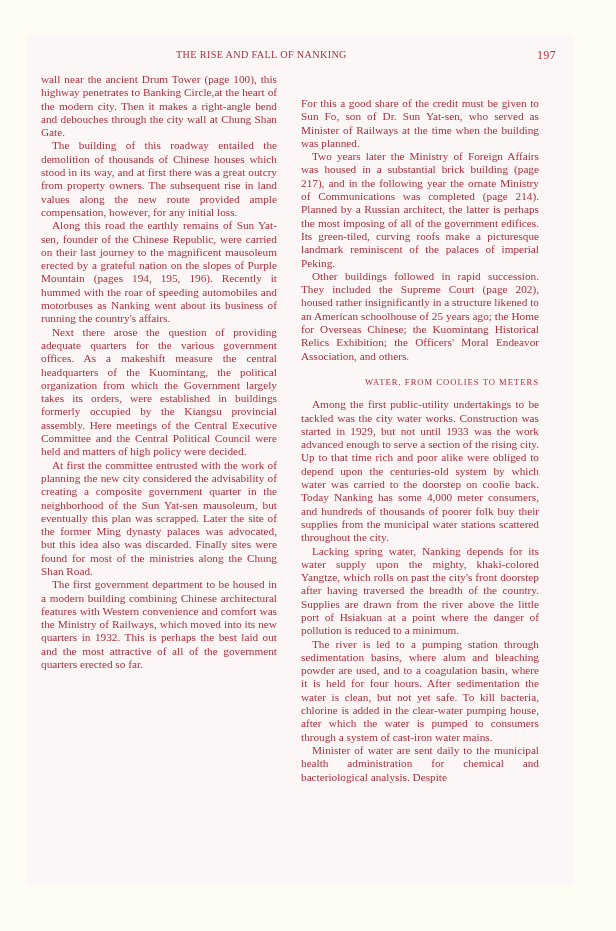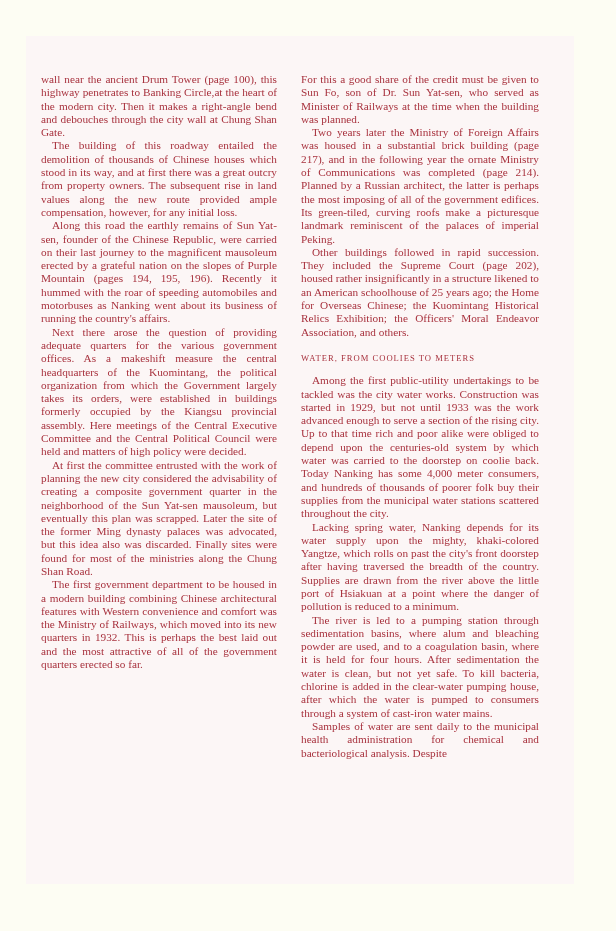--- a/index.html
+++ b/index.html
@@ -36,50 +36,54 @@
     .col {
       position: absolute;
       top: 37px;
       width: 236px;
       font-size: 11.25px;
       line-height: 13.3px;
       text-align: justify;
       hyphens: manual;
     }
     .col.left { left: 15px; }
-    .col.right { left: 275px; width: 238px; }
+    .col.right { left: 275px; width: 238px; margin-top: 24px; }
     .col p { margin: 0; text-indent: 0; }
     .col p.indent { text-indent: 11px; }
     .col p.noindent { text-indent: 0; }
     .col h3 {
       margin: 13px 0 9px 0;
       font-weight: normal;
       font-size: 8.6px;
       letter-spacing: 1px;
-      text-align: left;
+      text-align: right;
       text-transform: uppercase;
     }
   </style>
 </head>
 <body>
 
 <div class="page">
+  <div class="running-head">
+    <span class="title">THE RISE AND FALL OF NANKING</span>
+    <span class="folio">197</span>
+  </div>
 
   <div class="col left">
     <p class="noindent">wall near the ancient Drum Tower (page 100), this highway penetrates to Banking Circle,at the heart of the modern city. Then it makes a right-angle bend and debouches through the city wall at Chung Shan Gate.</p>
     <p class="indent">The building of this roadway entailed the demolition of thousands of Chinese houses which stood in its way, and at first there was a great outcry from property owners. The subsequent rise in land values along the new route provided ample compensation, however, for any initial loss.</p>
     <p class="indent">Along this road the earthly remains of Sun Yat-sen, founder of the Chinese Republic, were carried on their last journey to the magnificent mausoleum erected by a grateful nation on the slopes of Purple Mountain (pages 194, 195, 196). Recently it hummed with the roar of speeding automobiles and motorbuses as Nanking went about its business of running the country's affairs.</p>
     <p class="indent">Next there arose the question of providing adequate quarters for the various government offices. As a makeshift measure the central headquarters of the Kuomintang, the political organization from which the Government largely takes its orders, were established in buildings formerly occupied by the Kiangsu provincial assembly. Here meetings of the Central Executive Committee and the Central Political Council were held and matters of high policy were decided.</p>
     <p class="indent">At first the committee entrusted with the work of planning the new city considered the advisability of creating a composite government quarter in the neighborhood of the Sun Yat-sen mausoleum, but eventually this plan was scrapped. Later the site of the former Ming dynasty palaces was advocated, but this idea also was discarded. Finally sites were found for most of the ministries along the Chung Shan Road.</p>
     <p class="indent">The first government department to be housed in a modern building combining Chinese architectural features with Western convenience and comfort was the Ministry of Railways, which moved into its new quarters in 1932. This is perhaps the best laid out and the most attractive of all of the government quarters erected so far.</p>
   </div>
 
   <div class="col right">
     <p class="noindent">For this a good share of the credit must be given to Sun Fo, son of Dr. Sun Yat-sen, who served as Minister of Railways at the time when the building was planned.</p>
     <p class="indent">Two years later the Ministry of Foreign Affairs was housed in a substantial brick building (page 217), and in the following year the ornate Ministry of Communications was completed (page 214). Planned by a Russian architect, the latter is perhaps the most imposing of all of the government edifices. Its green-tiled, curving roofs make a picturesque landmark reminiscent of the palaces of imperial Peking.</p>
     <p class="indent">Other buildings followed in rapid succession. They included the Supreme Court (page 202), housed rather insignificantly in a structure likened to an American schoolhouse of 25 years ago; the Home for Overseas Chinese; the Kuomintang Historical Relics Exhibition; the Officers' Moral Endeavor Association, and others.</p>
     <h3>WATER, FROM COOLIES TO METERS</h3>
     <p class="indent">Among the first public-utility undertakings to be tackled was the city water works. Construction was started in 1929, but not until 1933 was the work advanced enough to serve a section of the rising city. Up to that time rich and poor alike were obliged to depend upon the centuries-old system by which water was carried to the doorstep on coolie back. Today Nanking has some 4,000 meter consumers, and hundreds of thousands of poorer folk buy their supplies from the municipal water stations scattered throughout the city.</p>
     <p class="indent">Lacking spring water, Nanking depends for its water supply upon the mighty, khaki-colored Yangtze, which rolls on past the city's front doorstep after having traversed the breadth of the country. Supplies are drawn from the river above the little port of Hsiakuan at a point where the danger of pollution is reduced to a minimum.</p>
     <p class="indent">The river is led to a pumping station through sedimentation basins, where alum and bleaching powder are used, and to a coagulation basin, where it is held for four hours. After sedimentation the water is clean, but not yet safe. To kill bacteria, chlorine is added in the clear-water pumping house, after which the water is pumped to consumers through a system of cast-iron water mains.</p>
-    <p class="indent">Samples of water are sent daily to the municipal health administration for chemical and bacteriological analysis. Despite</p>
+    <p class="indent">Minister of water are sent daily to the municipal health administration for chemical and bacteriological analysis. Despite</p>
   </div>
 </div>
 
 </body></html>

